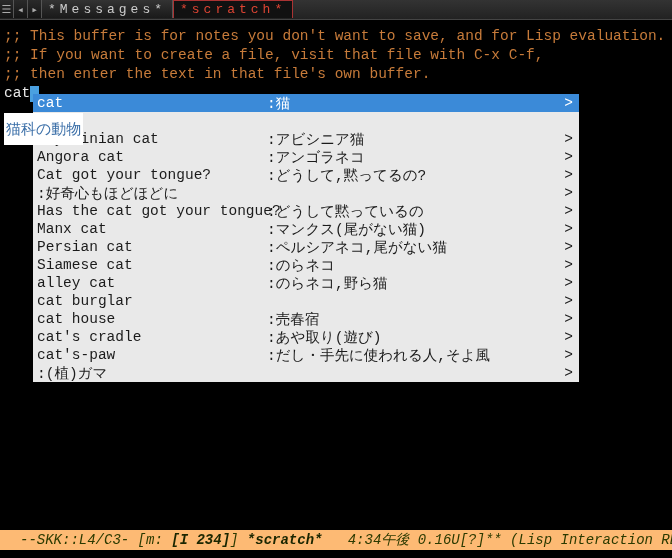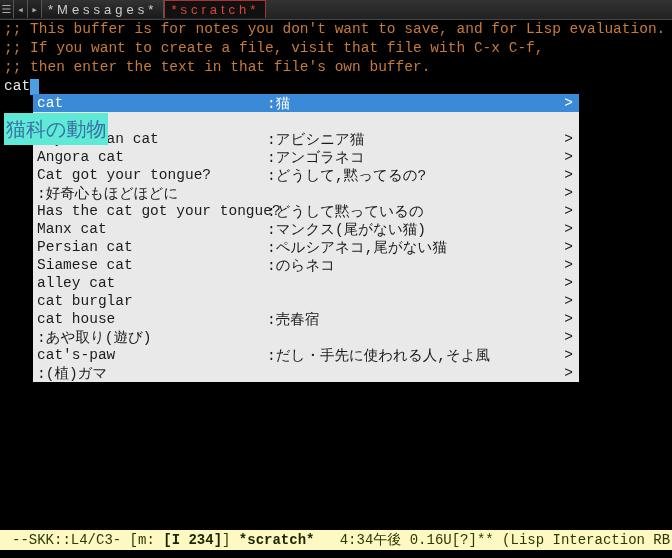--- a/index.html
+++ b/index.html
@@ -20,29 +20,29 @@
     width: 14px; height: 18px;
     display: inline-flex; align-items: center; justify-content: center;
     color: #aaa; font-size: 11px;
     border-right: 1px solid #555;
     background: linear-gradient(#2a2a2a,#151515);
   }
   .tab {
     height: 18px;
     padding: 0 6px;
     display: inline-flex; align-items: center;
-    font-family: Liberation Sans, sans-serif;
+    font-family: Liberation Mono, monospace;
     letter-spacing: 4px;
     font-size: 13px;
     border-right: 1px solid #555;
   }
   .tab.inactive { background: linear-gradient(#333,#1a1a1a); color: #ccc; }
   .tab.active   { background: #111; color: #d43; border: 1px solid #a33; border-bottom: none; }
   .editor {
-    padding: 0 4px;
+    padding: 7px 4px;
     line-height: 1.3;
     text-decoration: underline;
   }
   .comment { color: #c77b3a; white-space: pre; }
   .input-line { color: #e8e8e8; }
   .cursor { display:inline-block; width:9px; height:16px; background:#4aa0e0; vertical-align:bottom; }
   .popup {
     position: absolute;
     left: 33px; top: 94px;
     width: 546px;
@@ -57,38 +57,39 @@
     position: relative;
   }
   .popup-row .en { width: 230px; white-space: pre; }
   .popup-row .ja { flex: 1; white-space: pre; }
   .popup-row .chev { position:absolute; right:6px; color:#1b1b1b; }
   .popup-row.selected { background: #3b8ad8; color: #fff; }
   .popup-row.selected .chev { color:#fff; }
   .section-header {
     position: absolute;
     left: 4px; top: 113px;
-    background: #5eead4;
+    background: #ffffff;
     color: #3b6fa8;
-    font-size: 20px;
+    font-size: 15px;
     padding: 16px 2px;
     height: 18px;
     display:flex; align-items:center;
   }
   .modeline {
     position: absolute;
     left: 0; bottom: 8px;
     width: 672px;
     height: 20px;
-    background: #fef9c3;
+    background: #fdba74;
     color: #2b3a00;
     display: flex; align-items: center;
-    padding: 0 12px;
+    padding: 0 20px;
     font-size: 14px;
     white-space: pre;
+    font-style: italic;
   }
   .modeline .bold { color:#1a2600; font-weight: bold; }
 </style>
 </head>
 <body>
 
 <div class="tab-bar">
   <div class="tab-btn">☰</div>
   <div class="tab-btn">◂</div>
   <div class="tab-btn">▸</div>
@@ -147,32 +148,34 @@
         <span class="ja">:ペルシアネコ,尾がない猫</span>
         <span class="chev">&gt;</span>
       </div>
       <div class="popup-row">
         <span class="en">Siamese cat</span>
         <span class="ja">:のらネコ</span>
         <span class="chev">&gt;</span>
       </div>
       <div class="popup-row">
         <span class="en">alley cat</span>
+        <span class="ja">:のらネコ,野ら猫</span>
         <span class="chev">&gt;</span>
       </div>
       <div class="popup-row">
         <span class="en">cat burglar</span>
         <span class="chev">&gt;</span>
       </div>
       <div class="popup-row">
         <span class="en">cat house</span>
         <span class="ja">:売春宿</span>
         <span class="chev">&gt;</span>
       </div>
       <div class="popup-row">
+        <span class="en">cat's cradle</span>
         <span class="ja">:あや取り(遊び)</span>
         <span class="chev">&gt;</span>
       </div>
       <div class="popup-row">
         <span class="en">cat's-paw</span>
         <span class="ja">:だし・手先に使われる人,そよ風</span>
         <span class="chev">&gt;</span>
       </div>
       <div class="popup-row">
         <span class="ja">:(植)ガマ</span>

